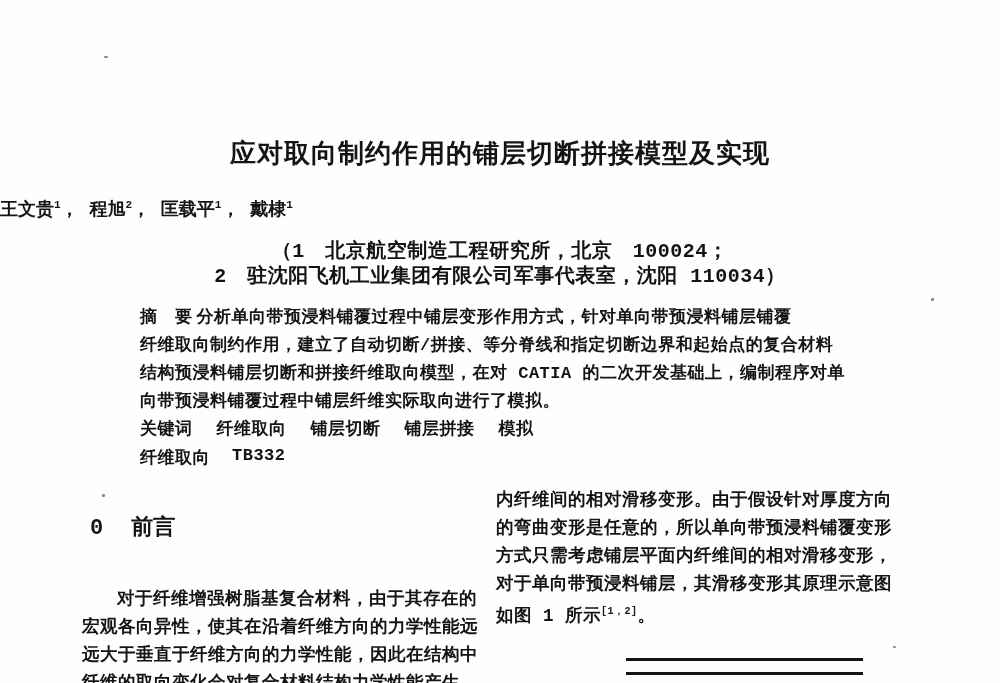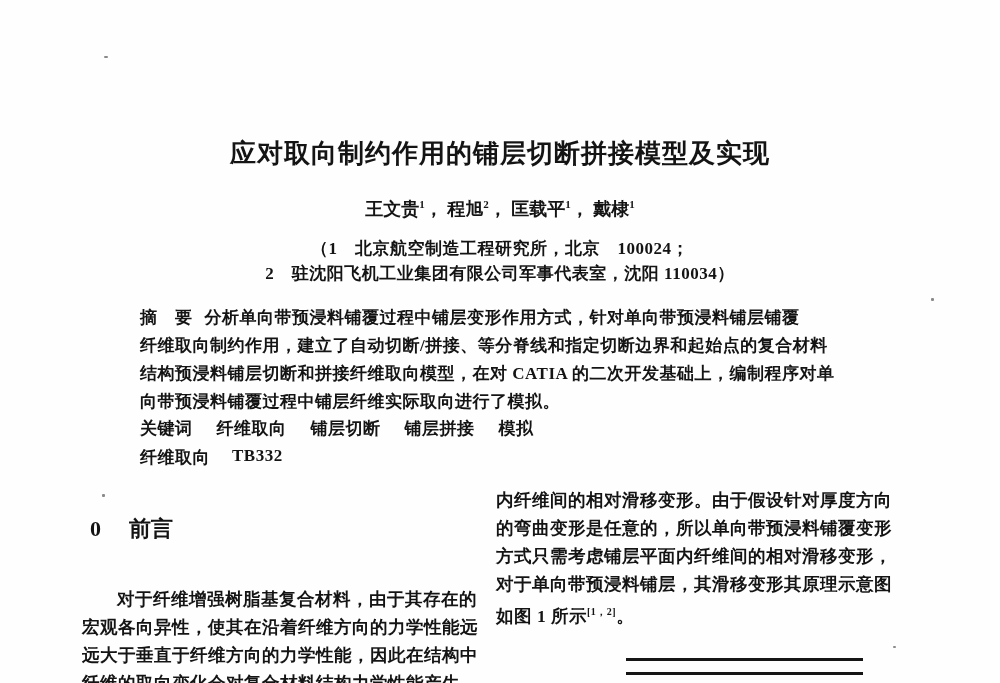--- a/index.html
+++ b/index.html
@@ -2,49 +2,49 @@
 <html><head>
 <meta charset="utf-8">
 <style>
   * { margin:0; padding:0; box-sizing:border-box; }
   html,body { background:#ffffff; }
   .page {
     position:relative;
     width:1000px; height:683px;
     background:#fefefe;
     color:#141414;
-    font-family:Liberation Serif, serif;
+    font-family:Liberation Mono, monospace;
     overflow:hidden;
   }
   .title {
     position:absolute; top:136px; left:0; right:0;
     text-align:center;
     font-size:26px; font-weight:700; letter-spacing:1px;
   }
   .authors {
     position:absolute; top:197px; left:0; right:0;
-    text-align:center;
+    text-align:left;
     font-size:18px; font-weight:600;
   }
   .authors sup { font-size:11px; font-weight:700; }
   .affil {
     position:absolute; left:0; right:0;
     text-align:center;
-    font-size:17px; font-weight:600; letter-spacing:0.5px;
+    font-size:20px; font-weight:600; letter-spacing:0.5px;
   }
   .affil-1 { top:237px; }
   .affil-2 { top:262px; }
   .abstract {
     position:absolute; top:304px; left:140px; width:748px;
     font-size:17px; font-weight:700;
   }
   .abs-line {
     height:28px; line-height:28px; white-space:nowrap; letter-spacing:0.5px;
   }
-  .abs-label { margin-right:12px; }
+  .abs-label { margin-right:4px; }
   .kv-row {
     position:absolute; left:140px;
     display:flex; gap:22px;
     font-size:17px; font-weight:700; letter-spacing:0.5px;
   }
   .keywords-row { top:417px;gap:24px; }
   .class-row { top:446px; }
   .col { position:absolute; font-size:17.5px; }
   .col-left  { left:82px;  top:514px; width:432px; }
   .col-right { left:496px; top:486px; width:420px; }

